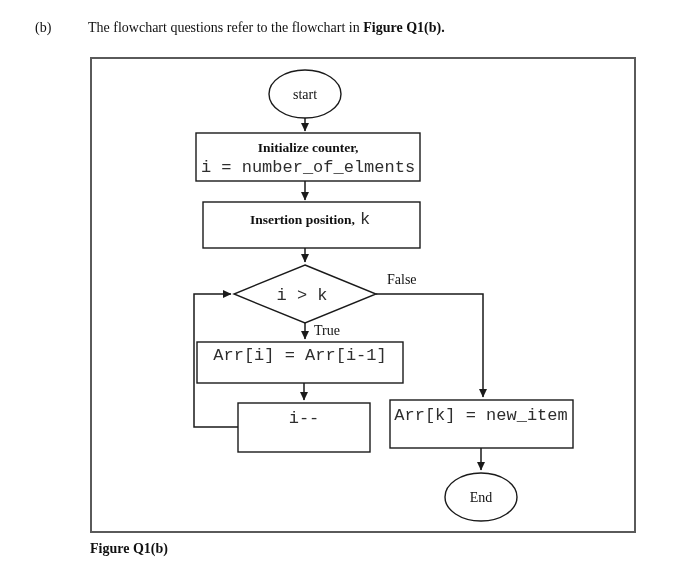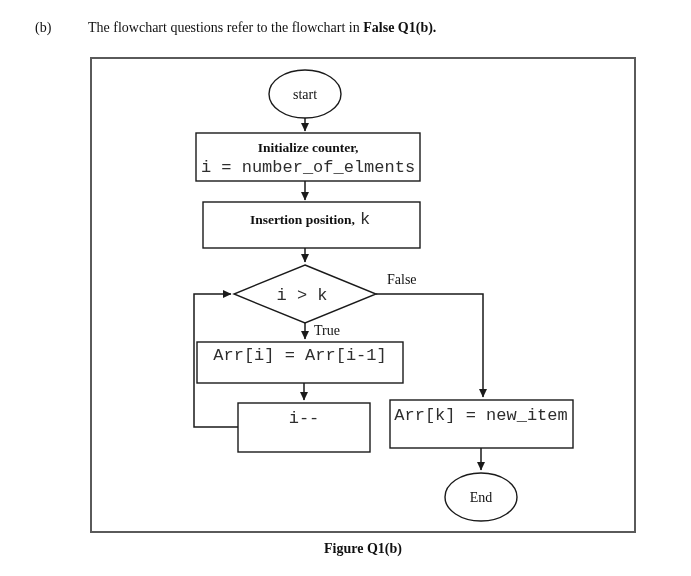--- a/index.html
+++ b/index.html
@@ -74,31 +74,31 @@
     font-family: "Liberation Mono", "DejaVu Sans Mono", monospace;
     font-size: 17px;
     fill: #2e2e2e;
   }
   .mid { text-anchor: middle; }
   .figure-caption {
     position: absolute;
     left: 90px;
     top: 541px;
     width: 546px;
-    text-align: center;
+    text-align: left;
     font-size: 14px;
     font-weight: bold;
   }
 </style>
 </head>
 <body>
 
 <div class="question-header">
   <span class="q-label">(b)</span>
-  <span class="q-text"><span>The flowchart questions refer to the flowchart in</span>&nbsp;<span class="bold">False Q1(b).</span></span>
+  <span class="q-text"><span>The flowchart questions refer to the flowchart in</span>&nbsp;<span class="bold">Figure Q1(b).</span></span>
 </div>
 
 <div class="figure-box">
   <svg class="flow-svg" width="546" height="476" viewBox="0 0 546 476">
     <defs>
       <marker id="arrow" markerUnits="userSpaceOnUse" markerWidth="10" markerHeight="9" refX="8" refY="4" orient="auto">
         <path d="M0,0 L8.5,4 L0,8 Z" fill="#1a1a1a"></path>
       </marker>
     </defs>
 

